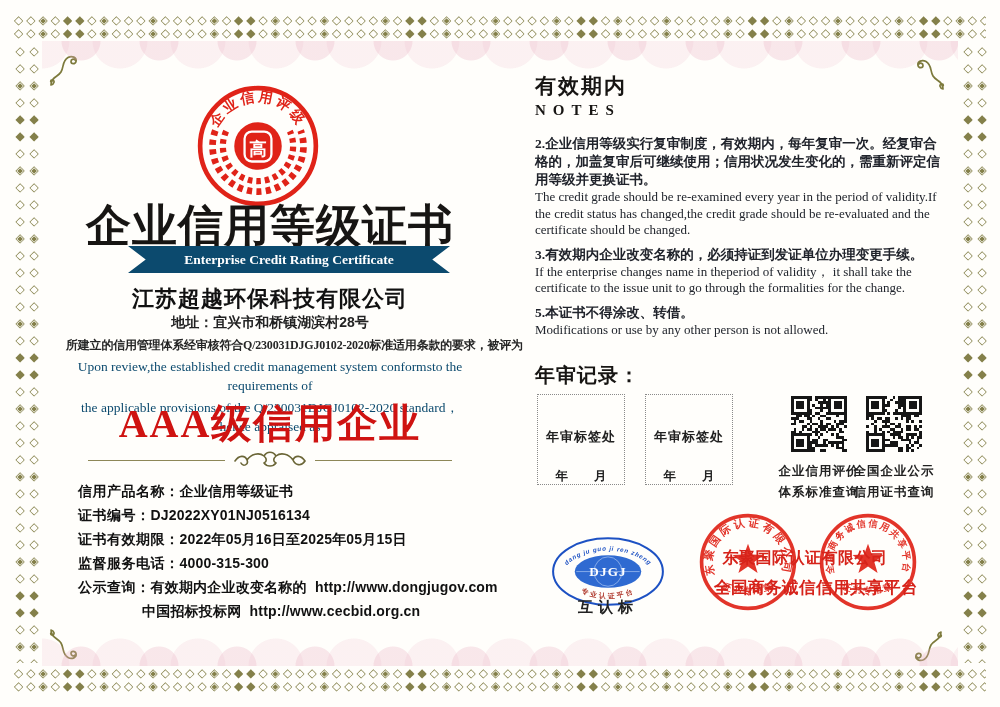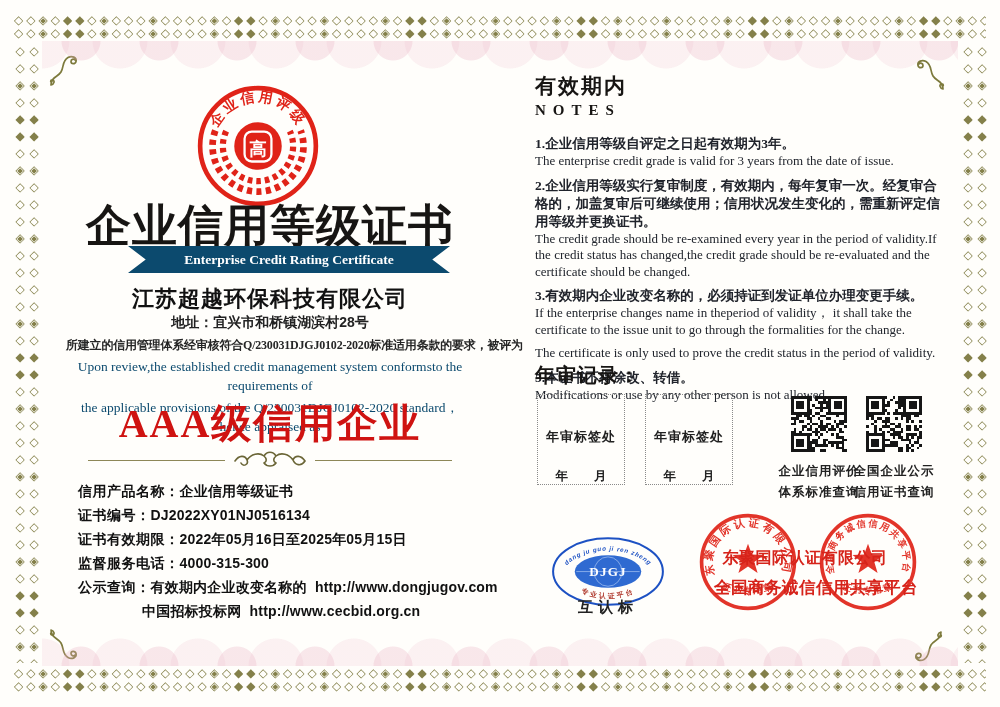--- a/index.html
+++ b/index.html
@@ -194,33 +194,28 @@
     <div class="field-row"><span class="lbl">证书有效期限：</span><span class="val">2022年05月16日至2025年05月15日</span></div>
     <div class="field-row"><span class="lbl">监督服务电话：</span><span class="val">4000-315-300</span></div>
     <div class="field-row"><span class="lbl">公示查询：</span><span class="val">有效期内企业改变名称的  http://www.dongjugov.com</span></div>
     <div class="field-row indent"><span class="lbl"></span><span class="val">中国招标投标网  http://www.cecbid.org.cn</span></div>
   </div>
 
   <div class="notes">
     <div class="notes-title-cn">有效期内</div>
     <div class="notes-title-en">NOTES</div>
     <div class="note-item">
-      <div class="note-cn">1.企业信用等级自评定之日起有效期为3年。</div>
-      <div class="note-en">The enterprise credit grade is valid for 3 years from the date of issue.</div>
-    </div>
-    <div class="note-item">
       <div class="note-cn">2.企业信用等级实行复审制度，有效期内，每年复审一次。经复审合格的，加盖复审后可继续使用；信用状况发生变化的，需重新评定信用等级并更换证书。</div>
       <div class="note-en">The credit grade should be re-examined every year in the period of validity.If the credit status has changed,the credit grade should be re-evaluated and the certificate should be  changed.</div>
     </div>
     <div class="note-item">
       <div class="note-cn">3.有效期内企业改变名称的，必须持证到发证单位办理变更手续。</div>
       <div class="note-en">If the enterprise changes name in theperiod of validity， it shall take the certificate to the issue unit to go through the formalities for the change.</div>
     </div>
     <div class="note-item">
-      <div class="note-en">The certificate is only used to prove the credit status in the period of validity.</div>
     </div>
     <div class="note-item">
       <div class="note-cn">5.本证书不得涂改、转借。</div>
       <div class="note-en">Modifications or use by any other person is not allowed.</div>
     </div>
   </div>
 
   <div class="annual-title">年审记录：</div>
 
   <div class="stamp-box box1">

